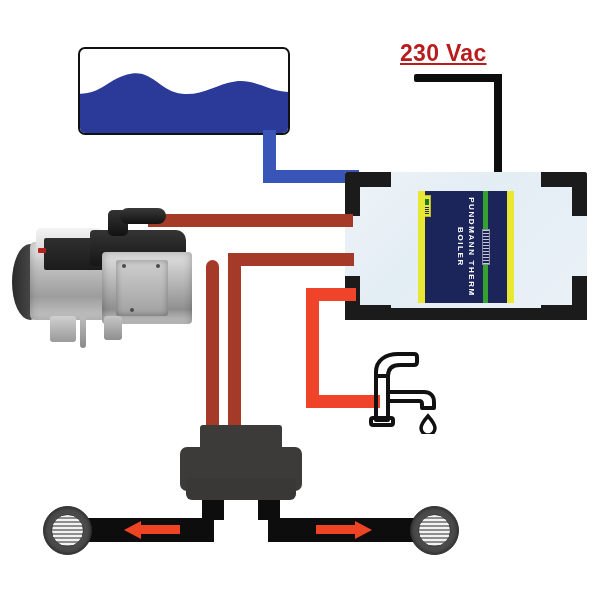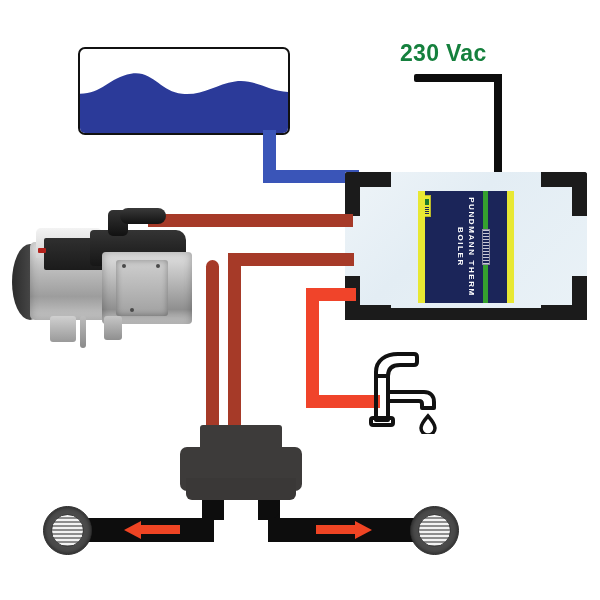--- a/index.html
+++ b/index.html
@@ -28,23 +28,24 @@
     border-radius:7px;
     background:#ffffff;
     overflow:hidden;
     box-sizing:border-box;
   }
   #tank svg{display:block;width:100%;height:100%;}
 
   
   #vac-label{
     left:400px;top:40px;
-    font-size:23px;font-weight:bold;color:#15803d;
+    font-size:23px;font-weight:bold;color:#b91c1c;
     letter-spacing:.3px;
     white-space:nowrap;
+    text-decoration:underline;
   }
 
   
   #boiler-wrap{left:345px;top:172px;width:242px;height:148px;}
   #boiler-body{
     position:absolute;inset:0;
     background:linear-gradient(135deg,#eef4f8 0%,#e3edf4 40%,#eaf2f7 100%);
     border-radius:2px;
   }
   .corner{position:absolute;background:#1b1b1b;}

